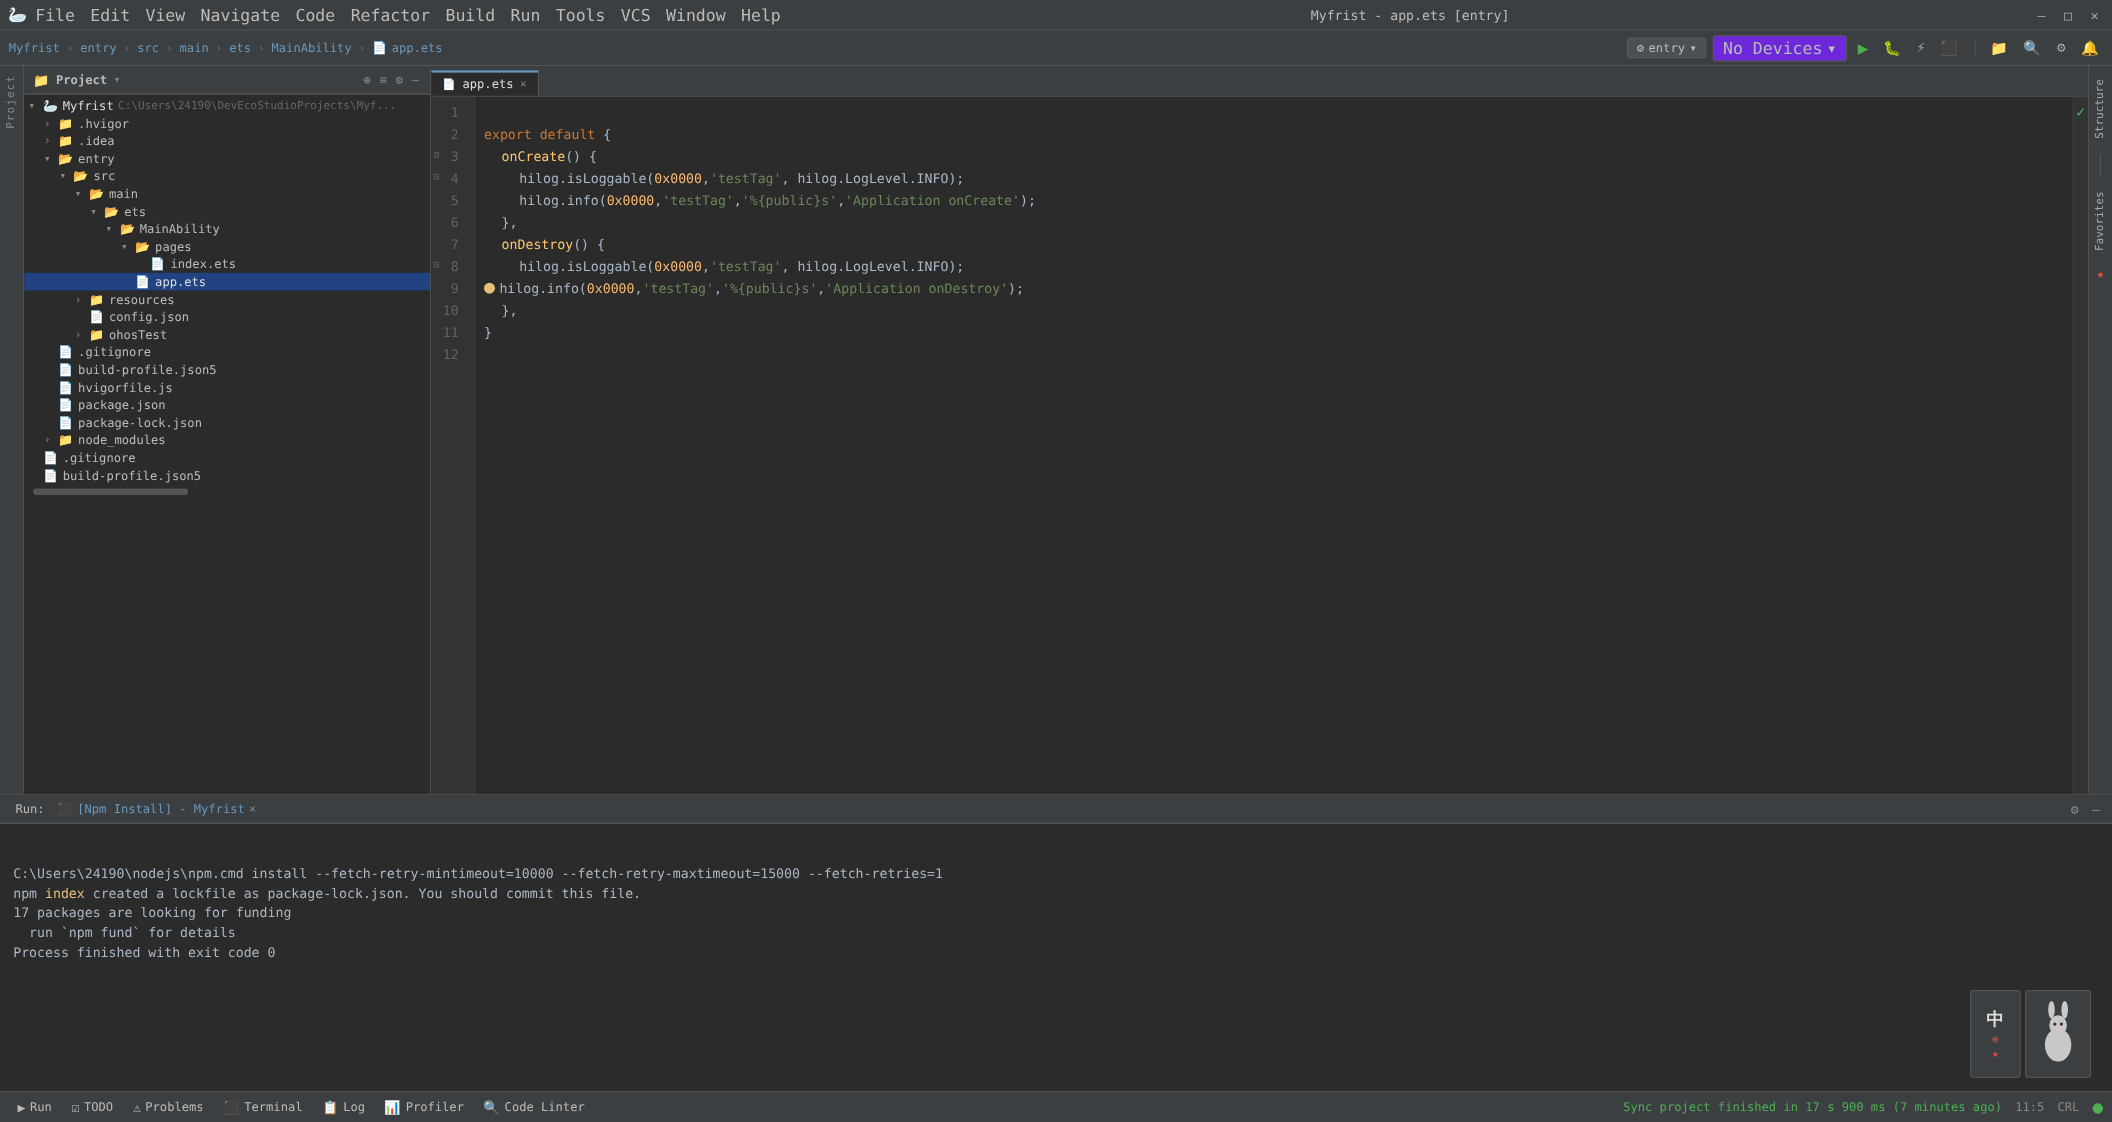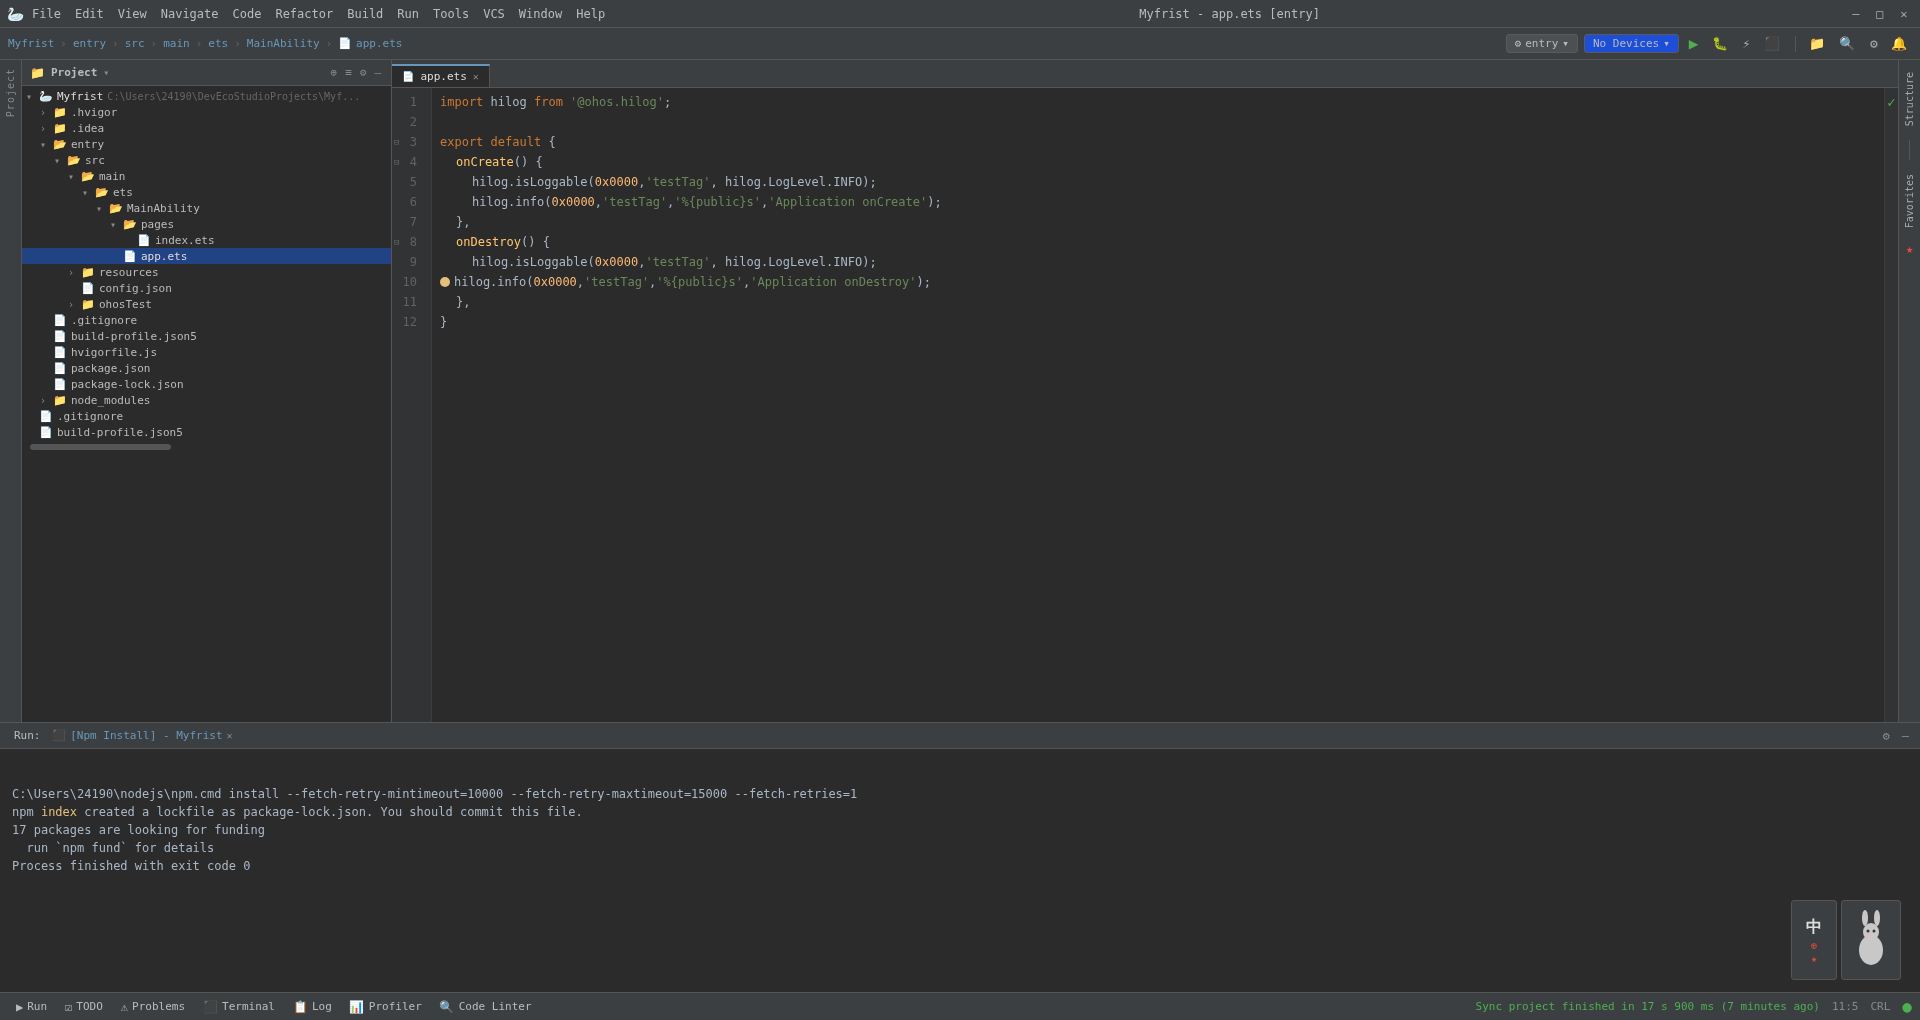--- a/index.html
+++ b/index.html
@@ -4,32 +4,32 @@
   <style>
     * { margin: 0; padding: 0; box-sizing: border-box; }
     body { font-family: 'Consolas', 'Monaco', monospace; background: #2b2b2b; color: #a9b7c6; font-size: 12px; overflow: hidden; width: 1920px; height: 1020px; display: flex; flex-direction: column; }
 
     
     #title-bar { height: 28px; background: #3c3f41; display: flex; align-items: center; justify-content: space-between; padding: 0 8px; border-bottom: 1px solid #555; flex-shrink: 0; }
     #title-bar .left { display: flex; align-items: center; gap: 2px; }
     #title-bar .center { color: #bbb; font-size: 12px; }
     #title-bar .right { display: flex; align-items: center; gap: 8px; }
     .title-icon { width: 16px; height: 16px; display: flex; align-items: center; justify-content: center; font-size: 14px; cursor: pointer; }
-    .menu-item { color: #bbb; font-size: 12px; padding: 2px 6px; cursor: pointer; text-align: center; }
+    .menu-item { color: #bbb; font-size: 15px; padding: 2px 6px; cursor: pointer; text-align: center; }
     .win-btn { width: 16px; height: 16px; display: flex; align-items: center; justify-content: center; color: #aaa; cursor: pointer; font-size: 12px; }
     .breadcrumb-item { color: #6897bb; font-size: 11px; cursor: pointer; }
     .breadcrumb-sep { color: #666; font-size: 11px; }
 
     
     #toolbar { height: 32px; background: #3c3f41; display: flex; align-items: center; justify-content: space-between; padding: 0 8px; border-bottom: 1px solid #555; flex-shrink: 0; }
     #toolbar .left { display: flex; align-items: center; gap: 6px; }
     #toolbar .right { display: flex; align-items: center; gap: 6px; }
     .toolbar-btn { color: #aaa; cursor: pointer; padding: 2px 4px; font-size: 13px; display: flex; align-items: center; }
     .run-config { background: #4c5052; border: 1px solid #5a5a5a; color: #bbb; font-size: 11px; padding: 2px 8px; border-radius: 3px; cursor: pointer; display: flex; align-items: center; gap: 4px; }
-    .device-btn { background: #1d4ed8; border: 1px solid #5a5a5a; color: #bbb; font-size: 11px; padding: 2px 8px; border-radius: 3px; cursor: pointer; display: flex; align-items: center; gap: 4px; }
+    .device-btn { background: #6d28d9; border: 1px solid #5a5a5a; color: #bbb; font-size: 15px; padding: 2px 8px; border-radius: 3px; cursor: pointer; display: flex; align-items: center; gap: 4px; }
 
     
     #main-area { display: flex; flex: 1; overflow: hidden; }
 
     
     #left-icons { width: 22px; background: #3c3f41; display: flex; flex-direction: column; align-items: center; padding-top: 4px; gap: 2px; border-right: 1px solid #555; flex-shrink: 0; }
 
     
     #project-panel { width: 370px; background: #2b2b2b; border-right: 1px solid #555; display: flex; flex-direction: column; flex-shrink: 0; }
     #project-header { height: 26px; background: #3c3f41; display: flex; align-items: center; padding: 0 8px; gap: 6px; border-bottom: 1px solid #555; }
@@ -353,23 +353,20 @@
         <div class="line-num" style="position:relative;">
           <span style="position:absolute;left:2px;color:#666;font-size:9px;">⊟</span>8
         </div>
         <div class="line-num">9</div>
         <div class="line-num">10</div>
         <div class="line-num">11</div>
         <div class="line-num">12</div>
       </div>
       <div id="code-content">
 
-        <div class="code-line">
-          <span class="kw">import</span>&nbsp;<span class="plain">hilog</span>&nbsp;<span class="kw">from</span>&nbsp;<span class="str">'@ohos.hilog'</span><span class="plain">;</span>
-        </div>
 
         <div class="code-line">&nbsp;</div>
 
         <div class="code-line">
           <span class="kw">export</span>&nbsp;<span class="kw">default</span>&nbsp;<span class="plain">{</span>
         </div>
 
         <div class="code-line">
           <span style="margin-left:16px;"></span>
             <span class="fn">onCreate</span>

